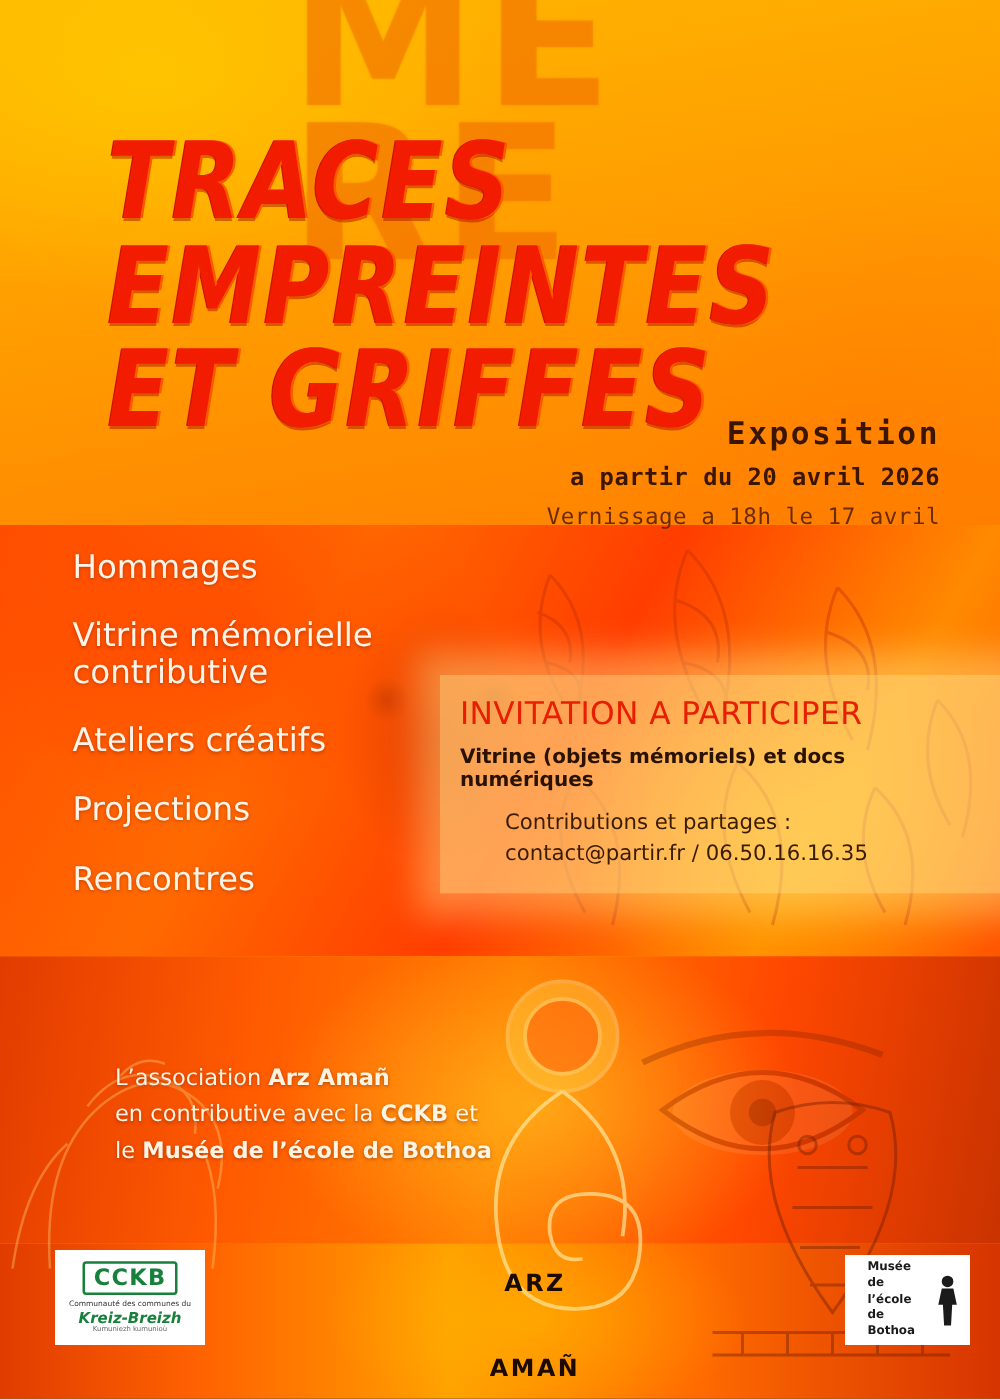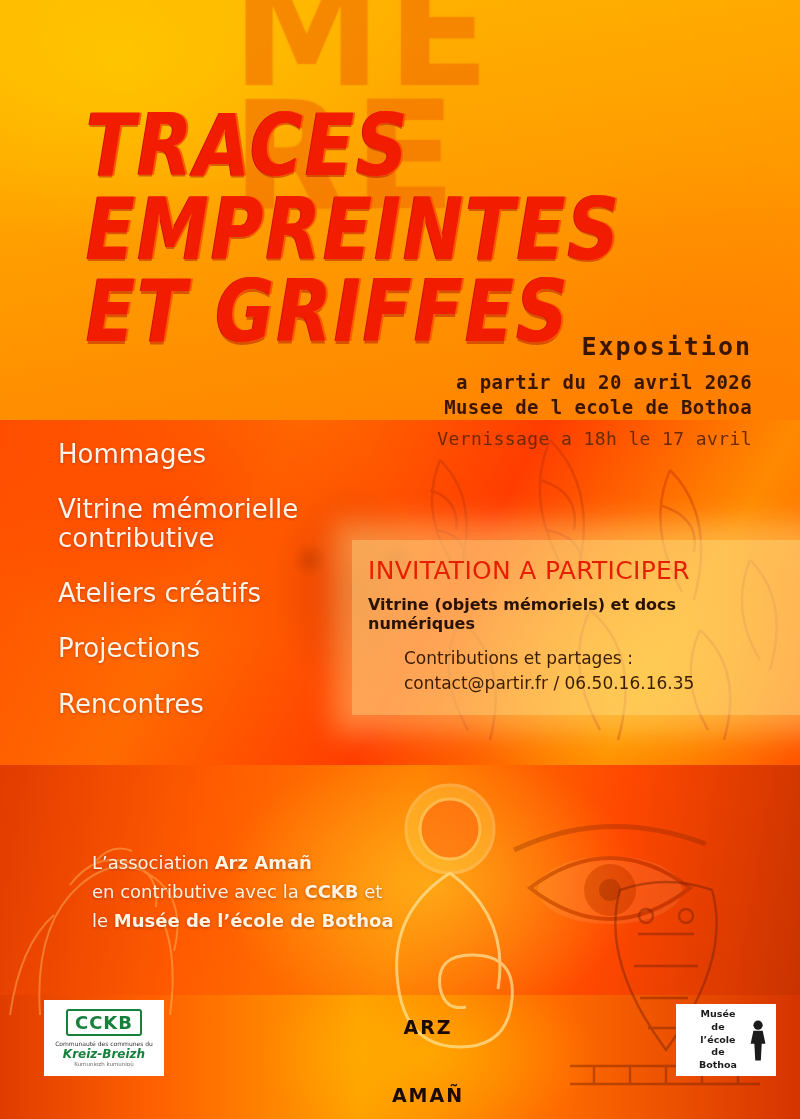--- a/index.html
+++ b/index.html
@@ -297,21 +297,21 @@
     justify-content: center;
     gap: 4px;
     padding: 0 6px;
     box-sizing: border-box;
   }
   .musee-text {
     font-size: 9.5px;
     font-weight: 700;
     color: #1b1b1b;
     line-height: 1.35;
-    text-align: center;
+    text-align: left;
     margin-left: 12px;
   }
 </style>
 </head>
 <body>
 
 <div class="poster">
 
   <div class="band band-top"></div>
   <div class="band band-mid"></div>
@@ -376,21 +376,20 @@
 
   <div class="bigtitle">
     <span class="line">TRACES</span>
     <span class="line">EMPREINTES</span>
     <span class="line">ET GRIFFES</span>
   </div>
 
   <div class="expo-block">
     <div class="expo-title">Exposition</div>
     <div class="expo-line">a partir du 20 avril 2026</div>
-    <div class="expo-line">Musee de l ecole de Bothoa</div>
     <div class="expo-vernissage">Vernissage a 18h le 17 avril</div>
   </div>
 
   <div class="activities">
     <div class="activity">Hommages</div>
     <div class="activity" style="white-space: pre-line;">Vitrine mémorielle
 contributive</div>
     <div class="activity">Ateliers créatifs</div>
     <div class="activity">Projections</div>
     <div class="activity">Rencontres</div>

